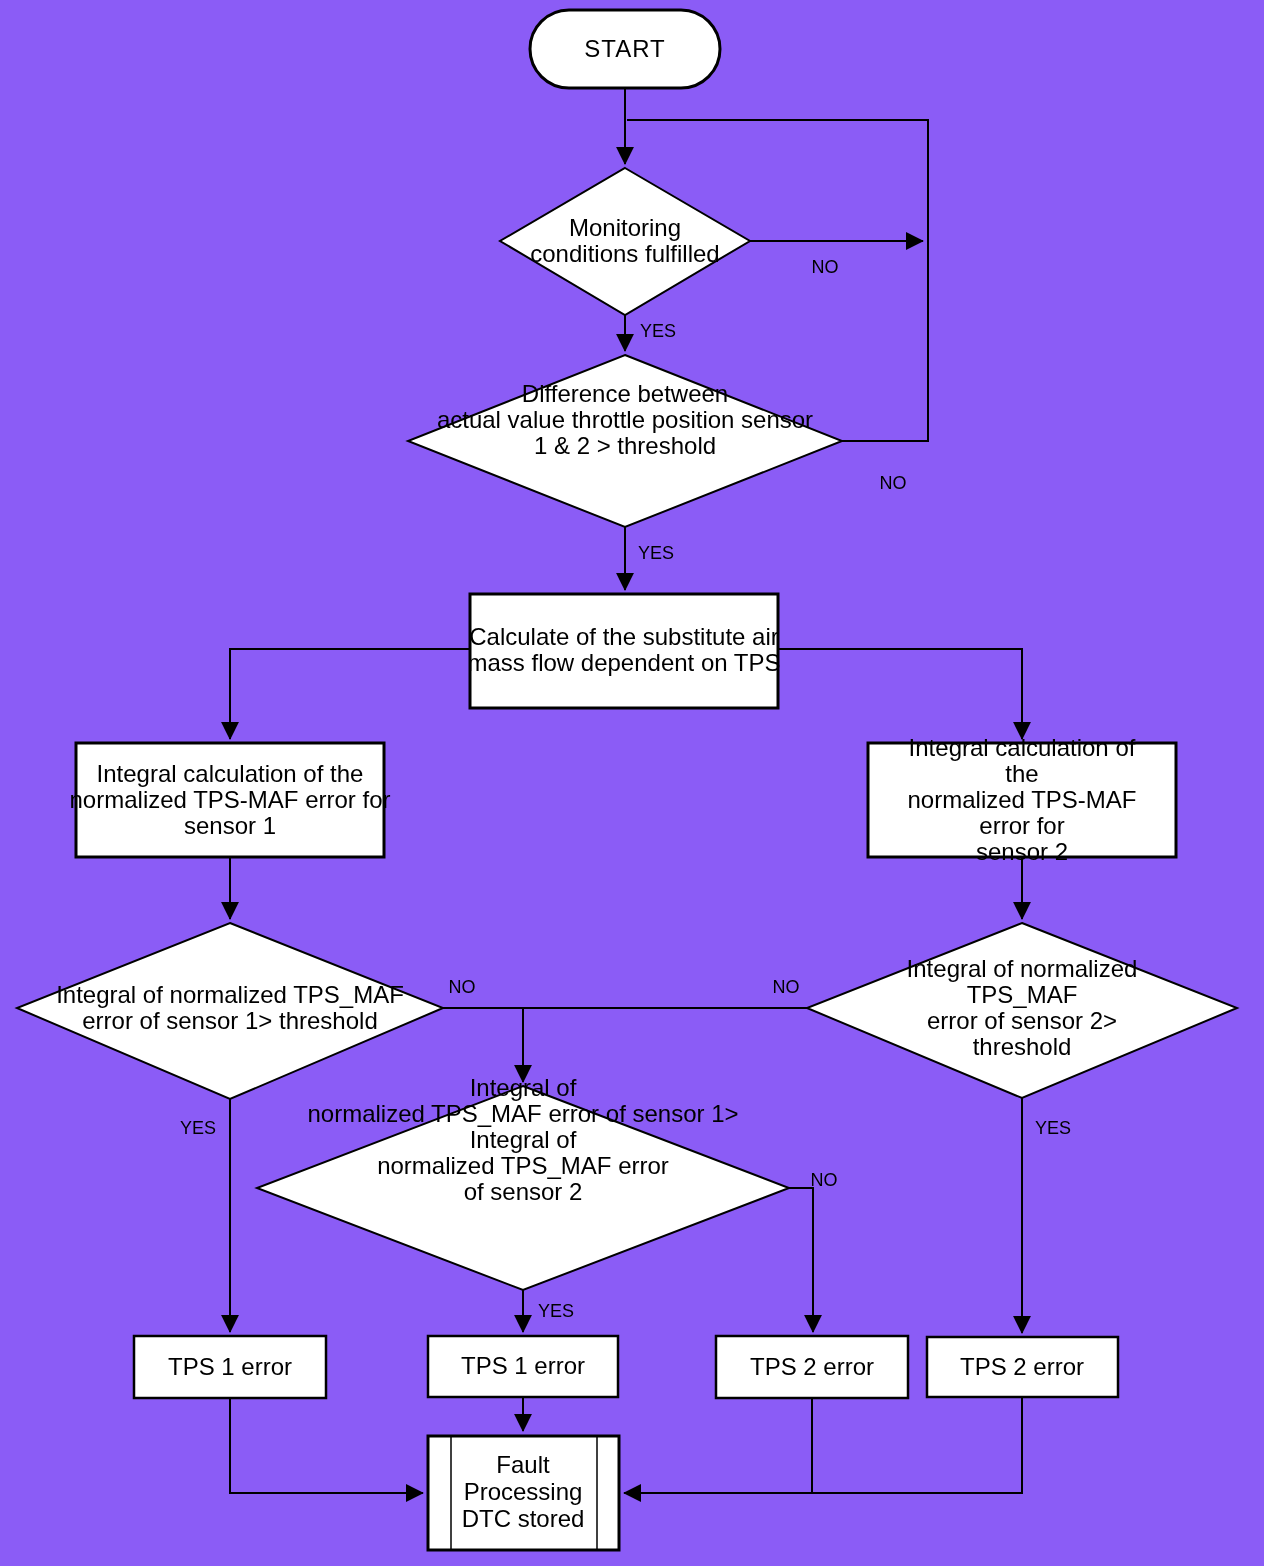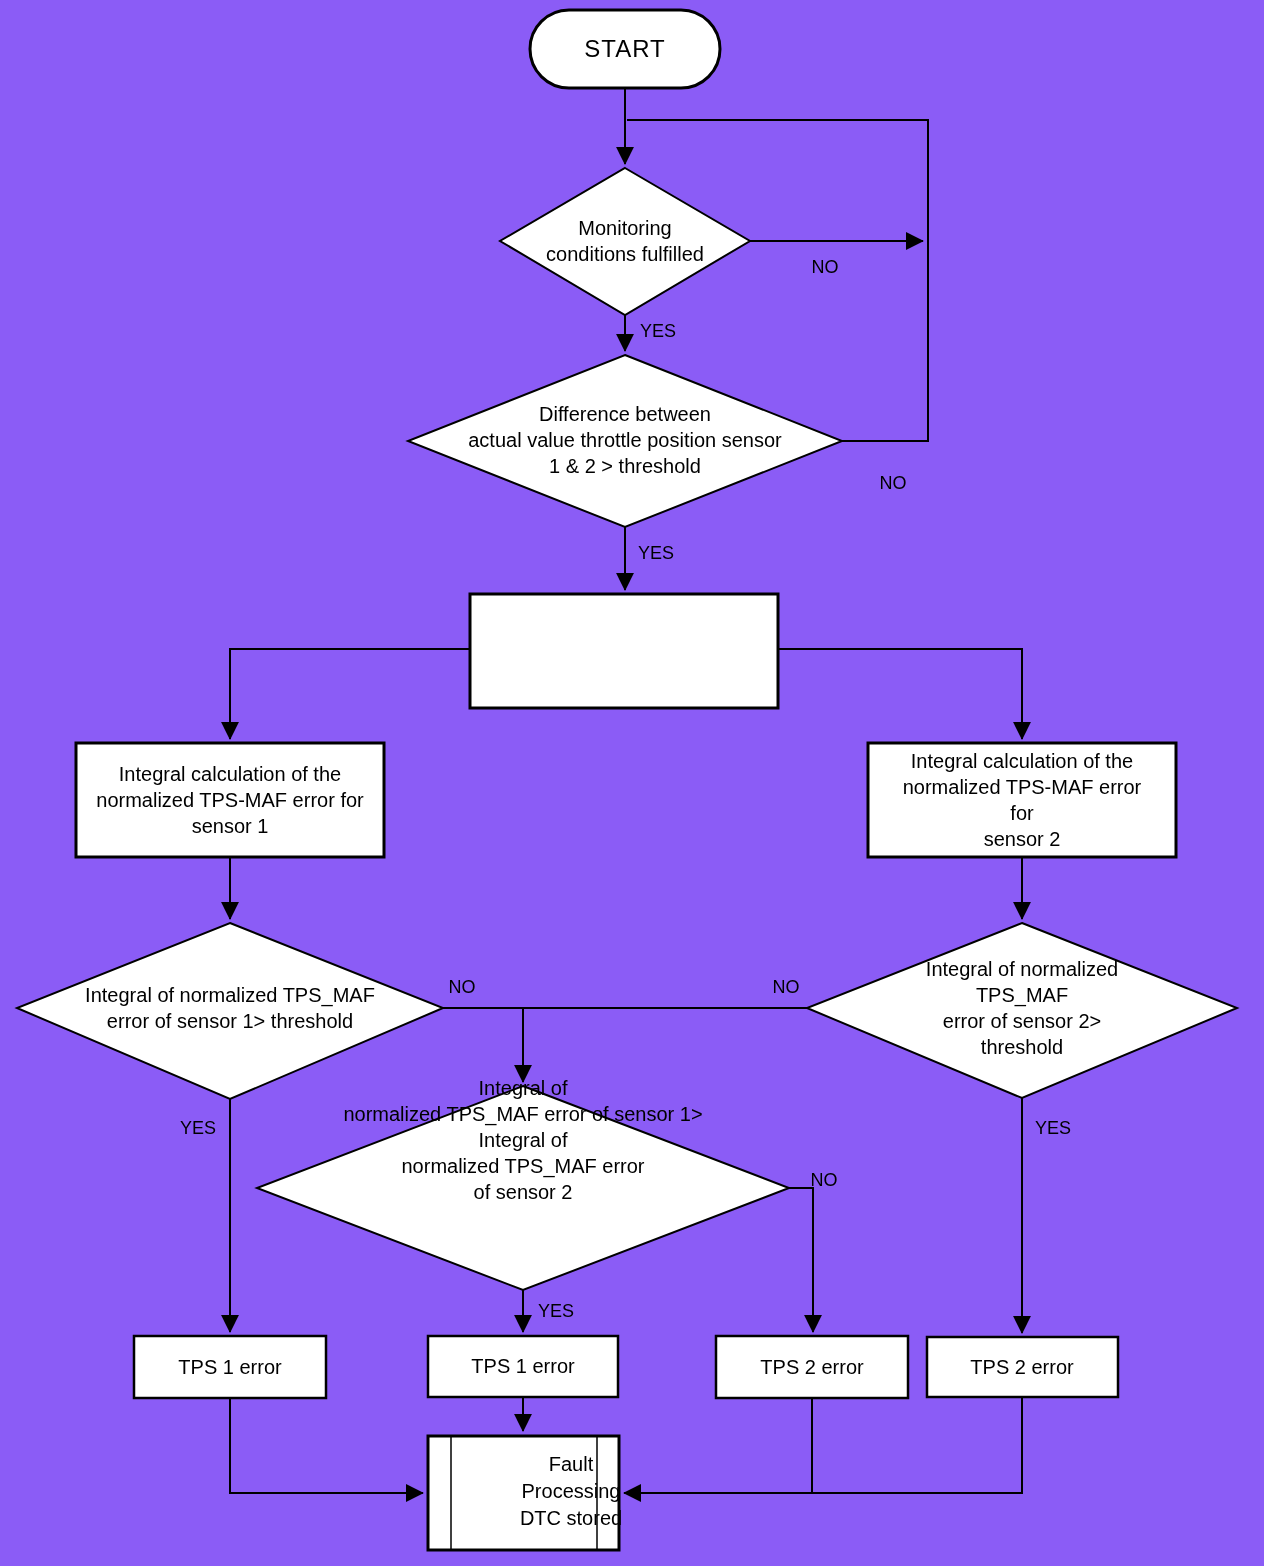--- a/index.html
+++ b/index.html
@@ -10,21 +10,21 @@
     font-family:"Liberation Sans", sans-serif;
     color:#000;
     overflow:hidden;
   }
   #wires{position:absolute;left:0;top:0;}
   .lbl{
     position:absolute;
     transform:translate(-50%,-50%);
     text-align:center;
     white-space:pre-line;
-    font-size:20px;
+    font-size:24px;
     line-height:26px;
     color:#000;
   }
   .edge-lbl{
     position:absolute;
     transform:translate(-50%,-50%);
     font-size:18px;
     line-height:21px;
     white-space:nowrap;
     color:#000;
@@ -110,24 +110,26 @@
     <rect x="428" y="1436" width="191" height="114" fill="#fff" stroke="#000" stroke-width="3"></rect>
     <line x1="451" y1="1436" x2="451" y2="1550" stroke="#000" stroke-width="1.5"></line>
     <line x1="597" y1="1436" x2="597" y2="1550" stroke="#000" stroke-width="1.5"></line>
   </svg>
 
   <div class="lbl start-lbl" style="left:625px;top:49px;">START</div>
 
   <div class="lbl" style="left:625px;top:241px;">Monitoring
 conditions fulfilled</div>
 
-  <div class="lbl" style="left:625px;top:440px;">Difference between
+  <div class="lbl" style="left:625px;top:420px;">Difference between
 actual value throttle position sensor
 1 &amp; 2 &gt; threshold</div>
 
+  <div class="lbl" style="left:624px;top:650px;">Calculate of the substitute air
+mass flow dependent on TPS</div>
 
   <div class="lbl" style="left:230px;top:800px;">Integral calculation of the
 normalized TPS-MAF error for
 sensor 1</div>
 
   <div class="lbl" style="left:1022px;top:800px;">Integral calculation of the
 normalized TPS-MAF error for
 sensor 2</div>
 
   <div class="lbl" style="left:230px;top:1008px;">Integral of normalized TPS_MAF
@@ -143,21 +145,21 @@
 of sensor 2</div>
 
   <div class="lbl" style="left:230px;top:1367px;">TPS 1 error</div>
 
   <div class="lbl" style="left:523px;top:1366px;">TPS 1 error</div>
 
   <div class="lbl" style="left:812px;top:1367px;">TPS 2 error</div>
 
   <div class="lbl" style="left:1022px;top:1367px;">TPS 2 error</div>
 
-  <div class="lbl" style="left:523px;top:1491px;line-height:27px;margin-left:48px;">Fault
+  <div class="lbl" style="left:523px;top:1491px;line-height:27px;">Fault
 Processing
 DTC stored</div>
 
   <div class="edge-lbl" style="left:825px;top:267px;">NO</div>
 
   <div class="edge-lbl" style="left:658px;top:331px;">YES</div>
 
   <div class="edge-lbl" style="left:893px;top:483px;">NO</div>
 
   <div class="edge-lbl" style="left:656px;top:553px;">YES</div>

